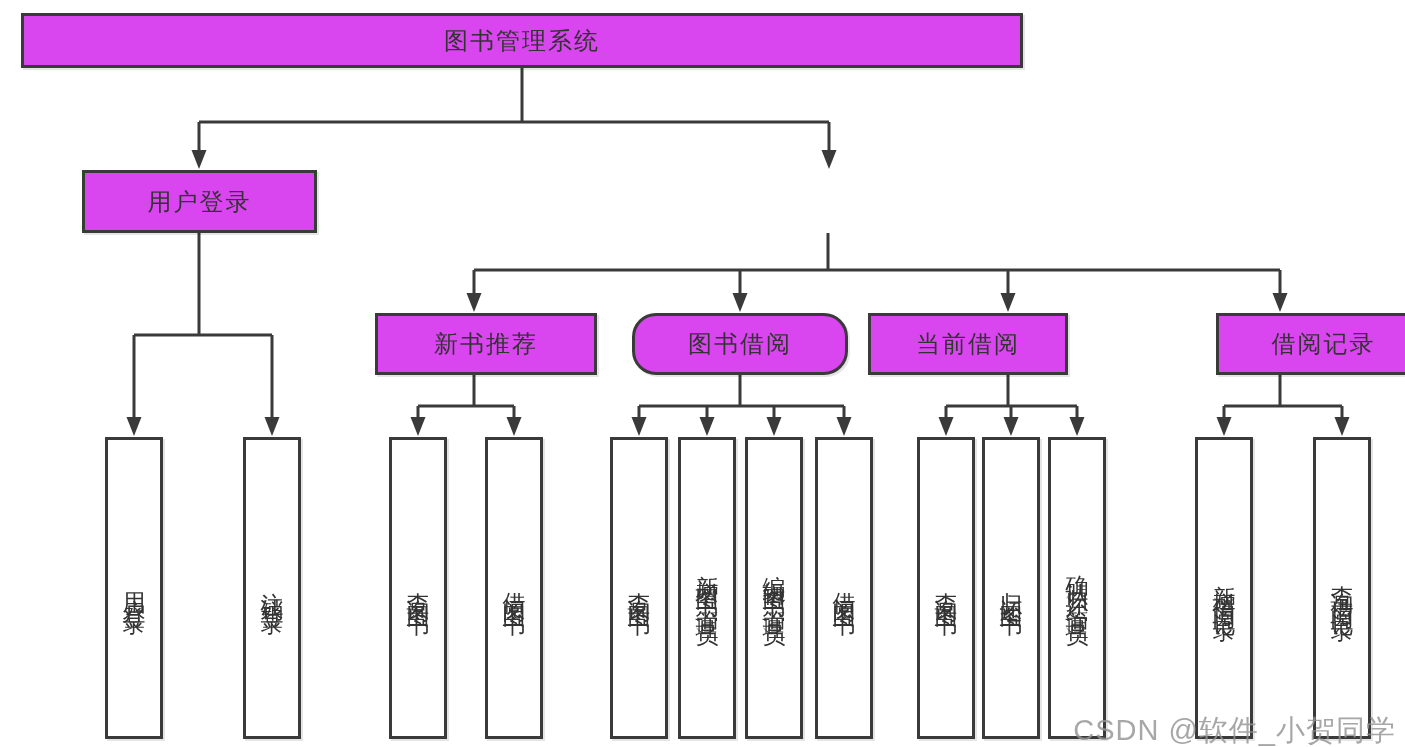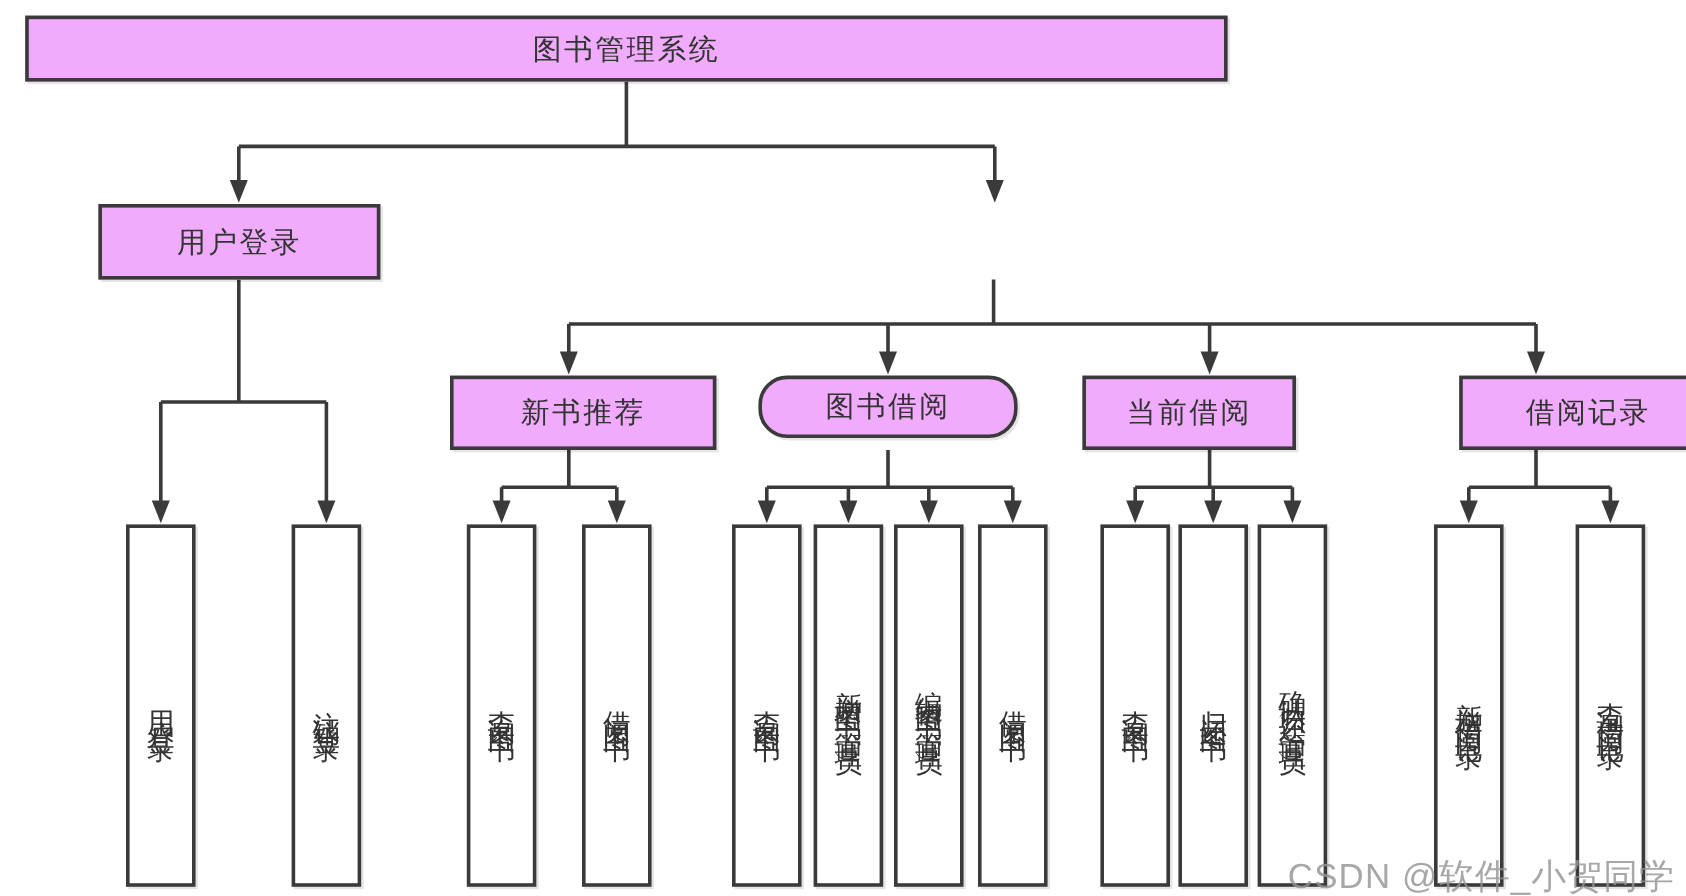--- a/index.html
+++ b/index.html
@@ -19,21 +19,21 @@
     position: absolute;
     left: 0; top: 0;
     width: 1405px;
     height: 747px;
     z-index: 1;
   }
   .hbox {
     position: absolute;
     box-sizing: border-box;
     border: 3px solid #3a3a3a;
-    background: #f0abfc;
+    background: #d946ef;
     display: flex;
     align-items: center;
     justify-content: center;
     font-size: 24px;
     letter-spacing: 2px;
     color: #333333;
     z-index: 2;
     box-shadow: 2px 2px 0 rgba(0,0,0,0.10);
   }
   .vbox {
@@ -111,24 +111,24 @@
     <span>图书管理系统</span>
   </div>
 
   <div class="hbox" style="left:82px; top:170px; width:235px; height:63px;">
     <span>用户登录</span>
   </div>
 
   <div class="hbox" style="left:363px; top:313px; width:222px; height:62px;margin-left:12px;">
     <span>新书推荐</span>
   </div>
-  <div class="hbox" style="left:632px; top:313px; width:216px; height:52px;border-radius:24px;">
+  <div class="hbox" style="left:632px; top:313px; width:216px; height:62px;border-radius:24px;">
     <span>图书借阅</span>
   </div>
-  <div class="hbox" style="left:902px; top:313px; width:178px; height:62px;justify-content:center;">
+  <div class="hbox" style="left:868px; top:313px; width:200px; height:62px;justify-content:center;">
     <span>当前借阅</span>
   </div>
   <div class="hbox" style="left:1172px; top:313px; width:215px; height:62px;margin-left:44px;">
     <span>借阅记录</span>
   </div>
 
   <div class="vbox" style="left:105px;">
     <span class="vtext">用户登录</span>
   </div>
   <div class="vbox" style="left:243px;">

